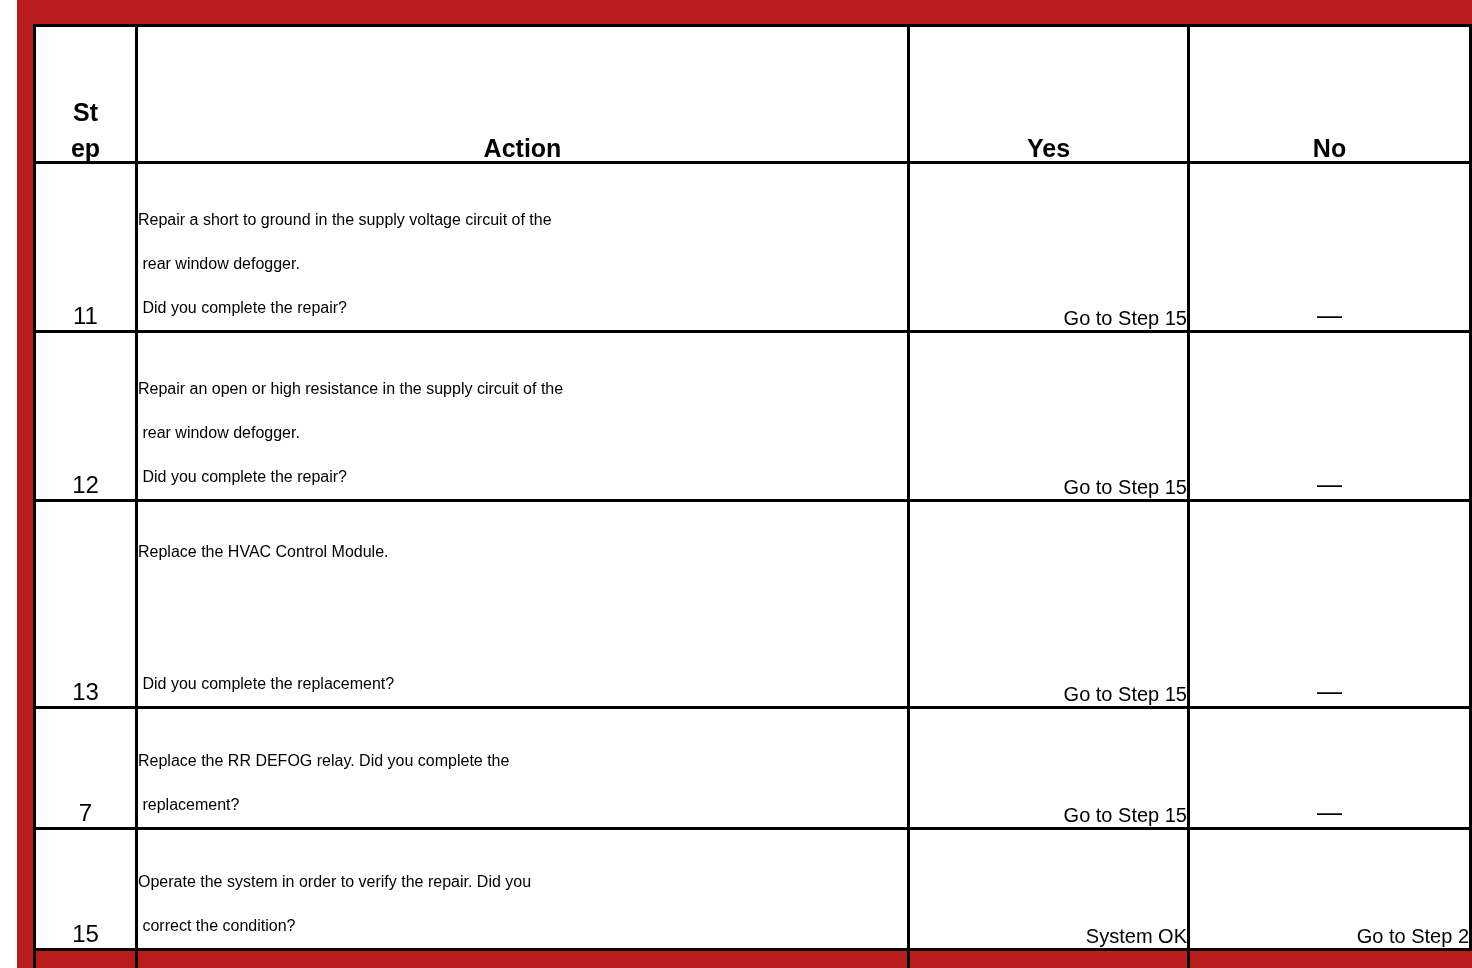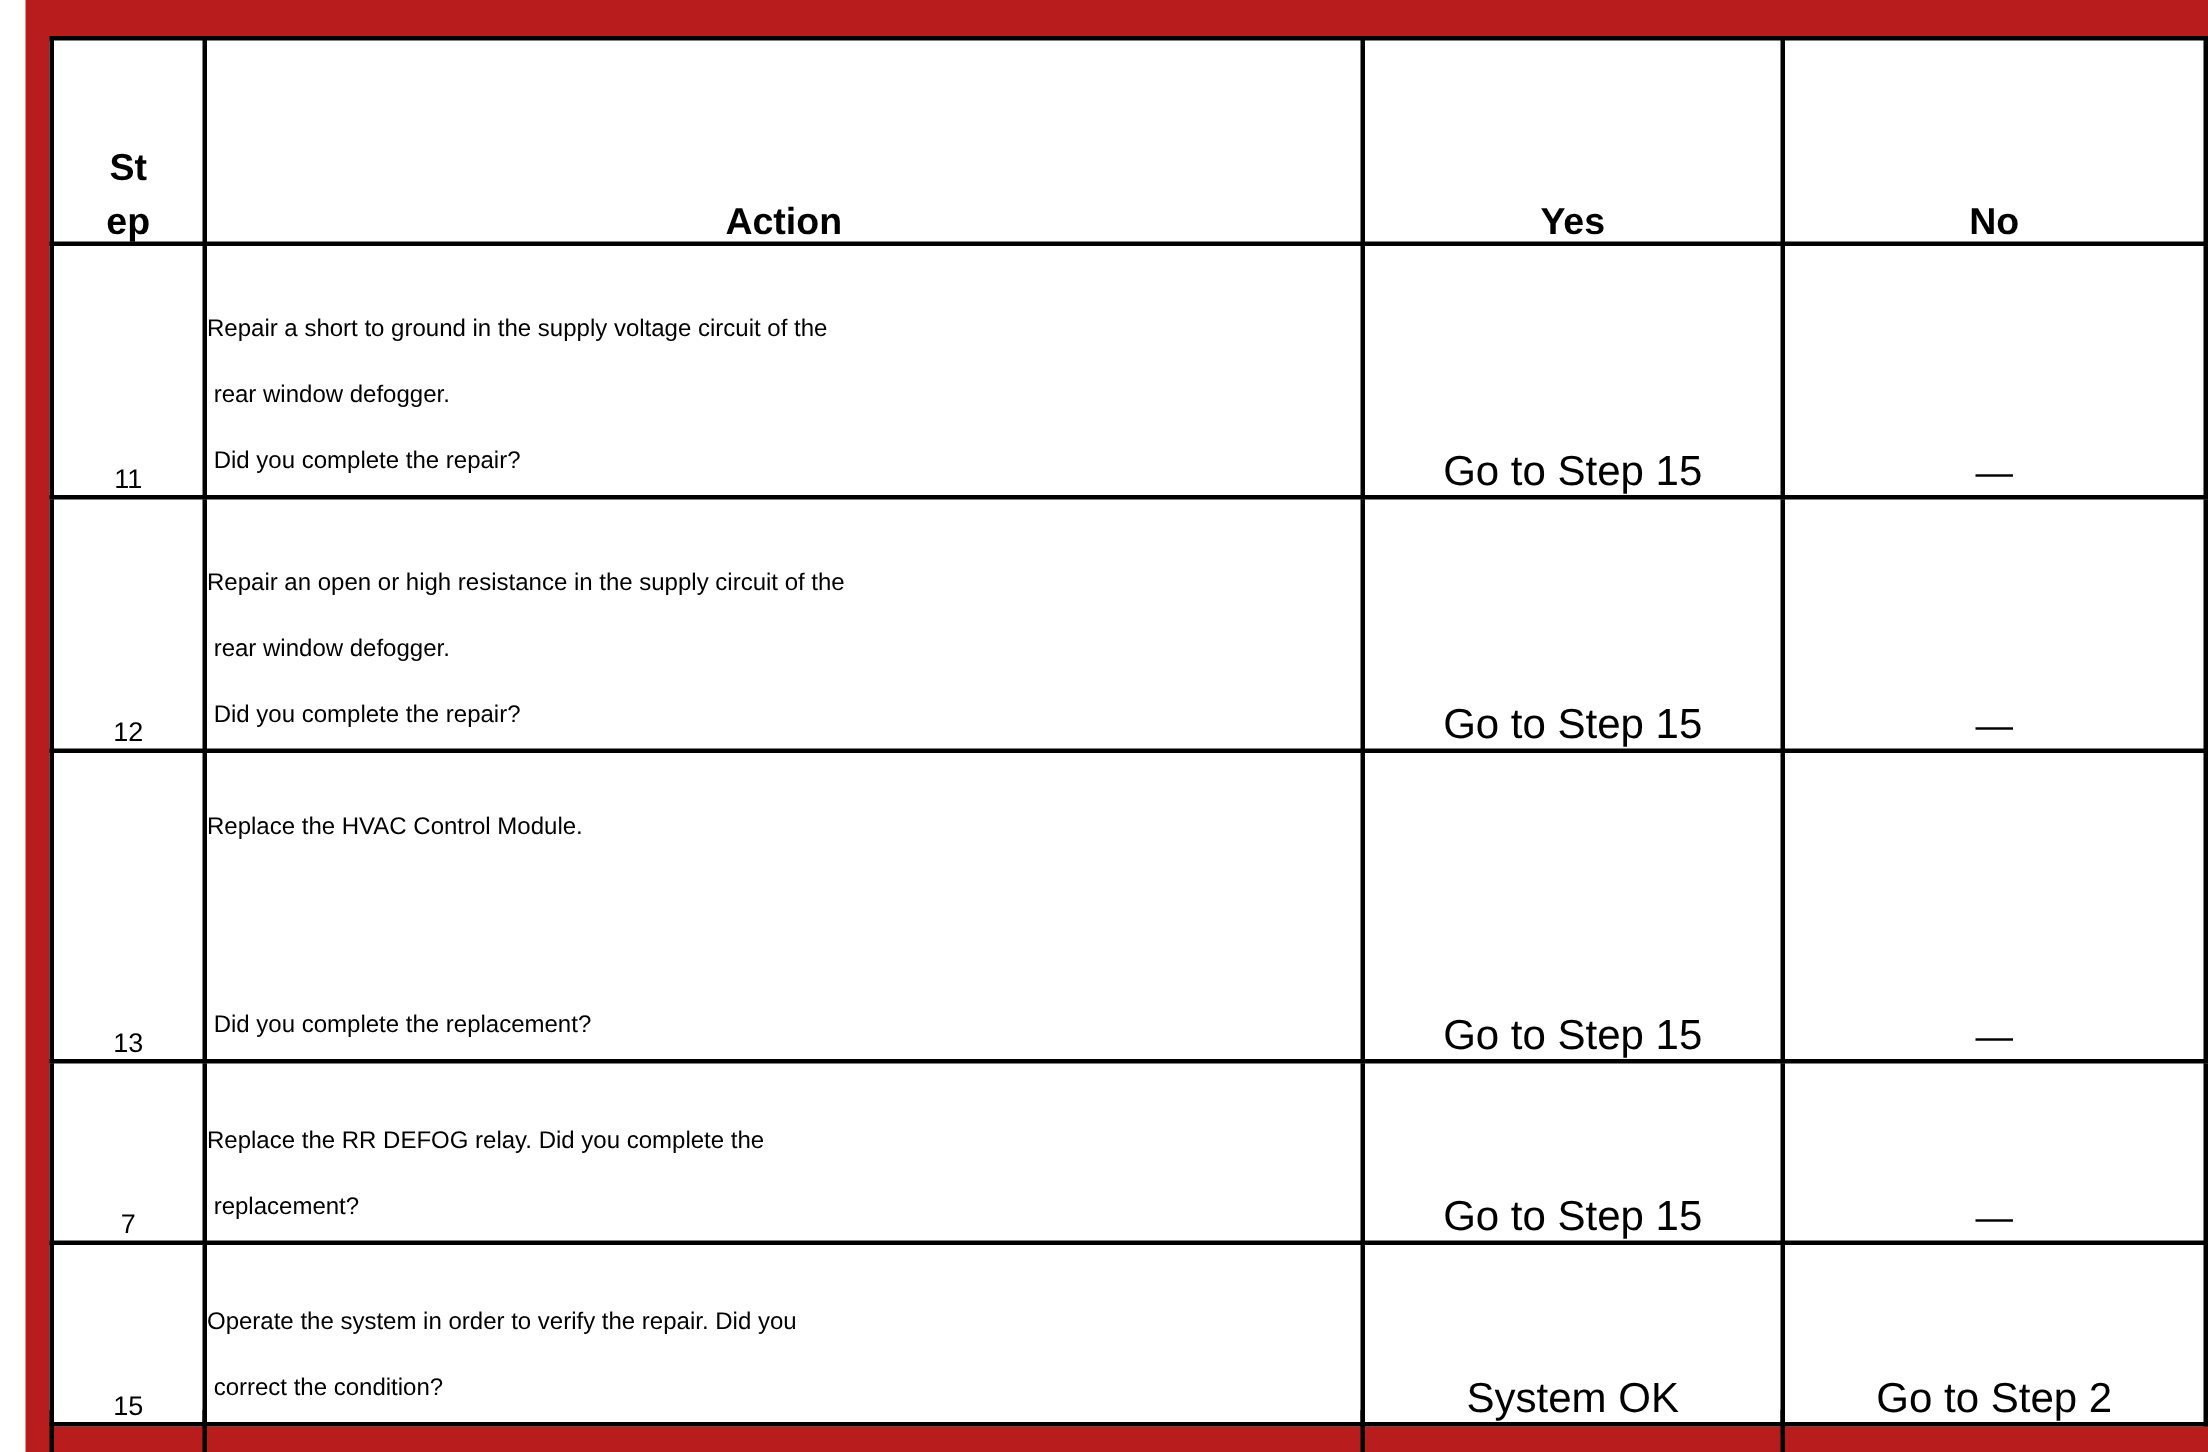--- a/index.html
+++ b/index.html
@@ -63,36 +63,36 @@
   .hdr-step .l2 { display: block; margin-top: 11px; }
   .hdr-action,
   .hdr-yes,
   .hdr-no {
     padding-bottom: 16px;
   }
 
   
   .step-cell {
     text-align: center;
-    font-size: 18px;
+    font-size: 24px;
     font-weight: normal;
     vertical-align: middle;
   }
   .action-cell {
     font-size: 16px;
     line-height: 44px;
     vertical-align: top;
     padding-left: 4px;
     padding-top: 14px;
     white-space: pre-wrap;
     text-align: left;
   }
   .branch-cell {
-    text-align: center;
-    font-size: 28px;
+    text-align: right;
+    font-size: 20px;
     vertical-align: bottom;
     padding-bottom: 14px;
   }
   .dash-cell {
     text-align: center;
     font-size: 25px;
     vertical-align: bottom;
     padding-bottom: 14px;
   }
 

